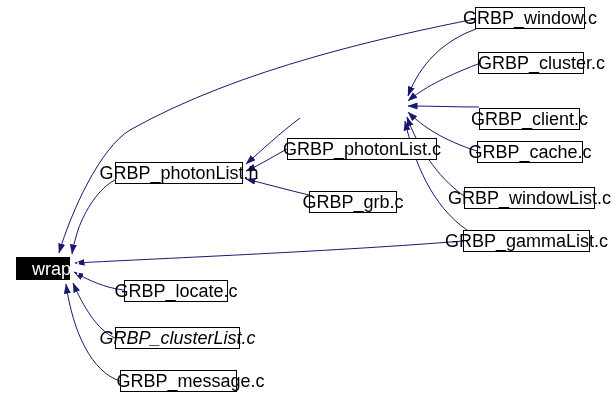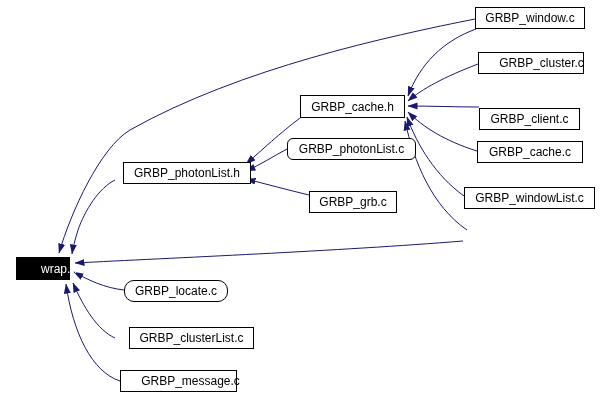--- a/index.html
+++ b/index.html
@@ -26,21 +26,21 @@
     fill: none;
     stroke: var(--edge-color, #191970);
     stroke-width: 1;
   }
   .node {
     position: absolute;
     box-sizing: border-box;
     border: 1px solid var(--node-border, #000000);
     background: var(--node-fill, #ffffff);
     color: #000000;
-    font-size: 12px;
+    font-size: 18px;
     line-height: 20px;
     text-align: center;
     white-space: nowrap;
     display: flex;
     align-items: center;
     justify-content: center;
     cursor: pointer;
   }
   .node.focus {
     background: var(--focus-fill, #000000);
@@ -76,38 +76,38 @@
     <path class="edge" d="M476,29 C443,41 420,64 408,96" marker-end="url(#arrow)"></path>
     <path class="edge" d="M478,64 C444,77 422,89 408,101" marker-end="url(#arrow)"></path>
     <path class="edge" d="M479,107 C455,107 431,106 408,106" marker-end="url(#arrow)"></path>
     <path class="edge" d="M477,151 C445,141 423,127 408,112" marker-end="url(#arrow)"></path>
     <path class="edge" d="M464,196 C436,176 417,145 407,117" marker-end="url(#arrow)"></path>
     <path class="edge" d="M467,230 C432,206 414,162 405,121" marker-end="url(#arrow)"></path>
   </svg>
 
   <div class="node focus" style="left:16px; top:257px; width:54px; height:23px;">wrap.h</div>
 
-  <div class="node" style="left:115px; top:162px; width:128px; height:22px;margin-left:8px;">GRBP_photonList.h</div>
+  <div class="node" style="left:115px; top:162px; width:128px; height:22px;">GRBP_photonList.h</div>
 
-  <div class="node" style="left:300px; top:95px; width:105px; height:23px;">GRBP_cache.h</div>
 
   <div class="node" style="left:475px; top:7px; width:110px; height:22px;">GRBP_window.c</div>
 
   <div class="node" style="left:478px; top:52px; width:106px; height:22px;padding-left:21px;">GRBP_cluster.c</div>
 
   <div class="node" style="left:479px; top:96px; width:101px; height:22px;margin-top:12px;">GRBP_client.c</div>
 
   <div class="node" style="left:477px; top:141px; width:106px; height:22px;">GRBP_cache.c</div>
 
   <div class="node" style="left:464px; top:187px; width:131px; height:22px;">GRBP_windowList.c</div>
 
+  <div class="node" style="left:463px; top:230px; width:127px; height:22px;">GRBP_gammaList.c</div>
 
-  <div class="node" style="left:287px; top:138px; width:129px; height:22px;border-radius:6px;">GRBP_photonList.c</div>
+  <div class="node" style="left:287px; top:138px; width:150px; height:22px;">GRBP_photonList.c</div>
 
   <div class="node" style="left:309px; top:184px; width:88px; height:22px;margin-top:7px;">GRBP_grb.c</div>
 
-  <div class="node" style="left:124px; top:280px; width:104px; height:22px;border-radius:10px;">GRBP_locate.c</div>
+  <div class="node" style="left:124px; top:280px; width:104px; height:22px;">GRBP_locate.c</div>
 
-  <div class="node" style="left:129px; top:327px; width:125px; height:22px;">GRBP_clusterList.c</div>
+  <div class="node" style="left:115px; top:327px; width:125px; height:22px;font-style:italic;">GRBP_clusterList.c</div>
 
   <div class="node" style="left:120px; top:370px; width:117px; height:22px;padding-left:24px;">GRBP_message.c</div>
 
 </div>
 
 </body></html>

